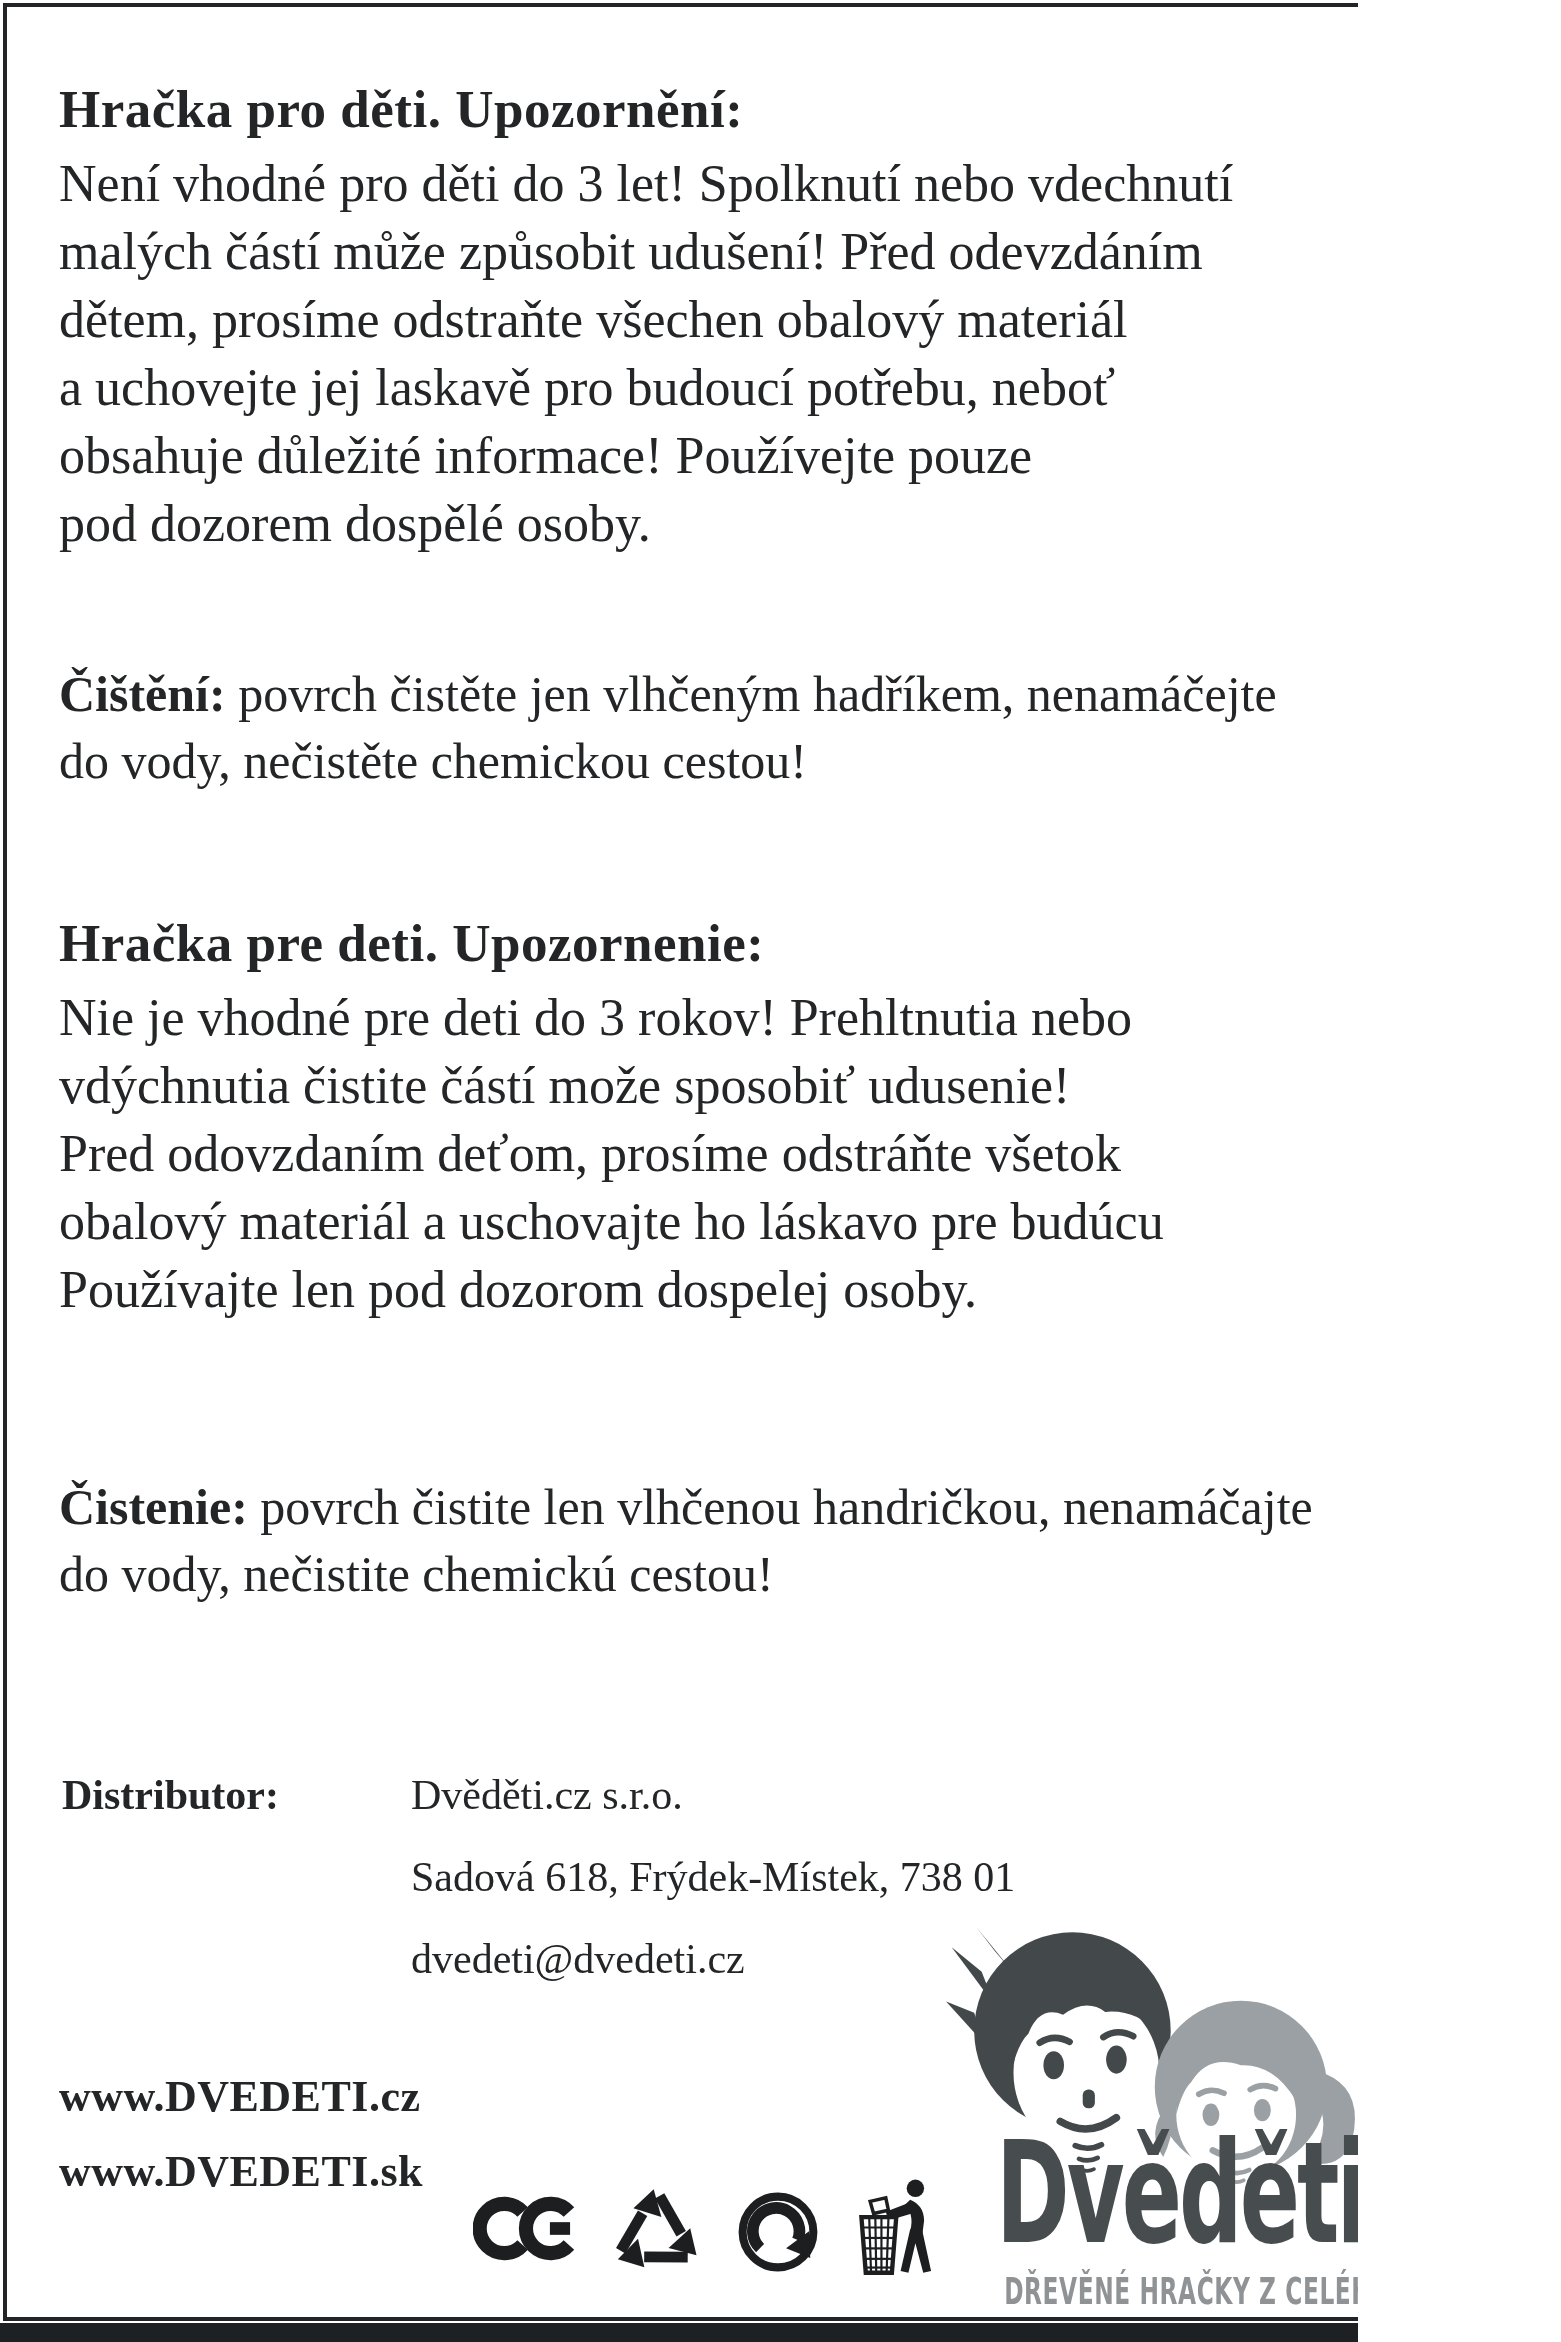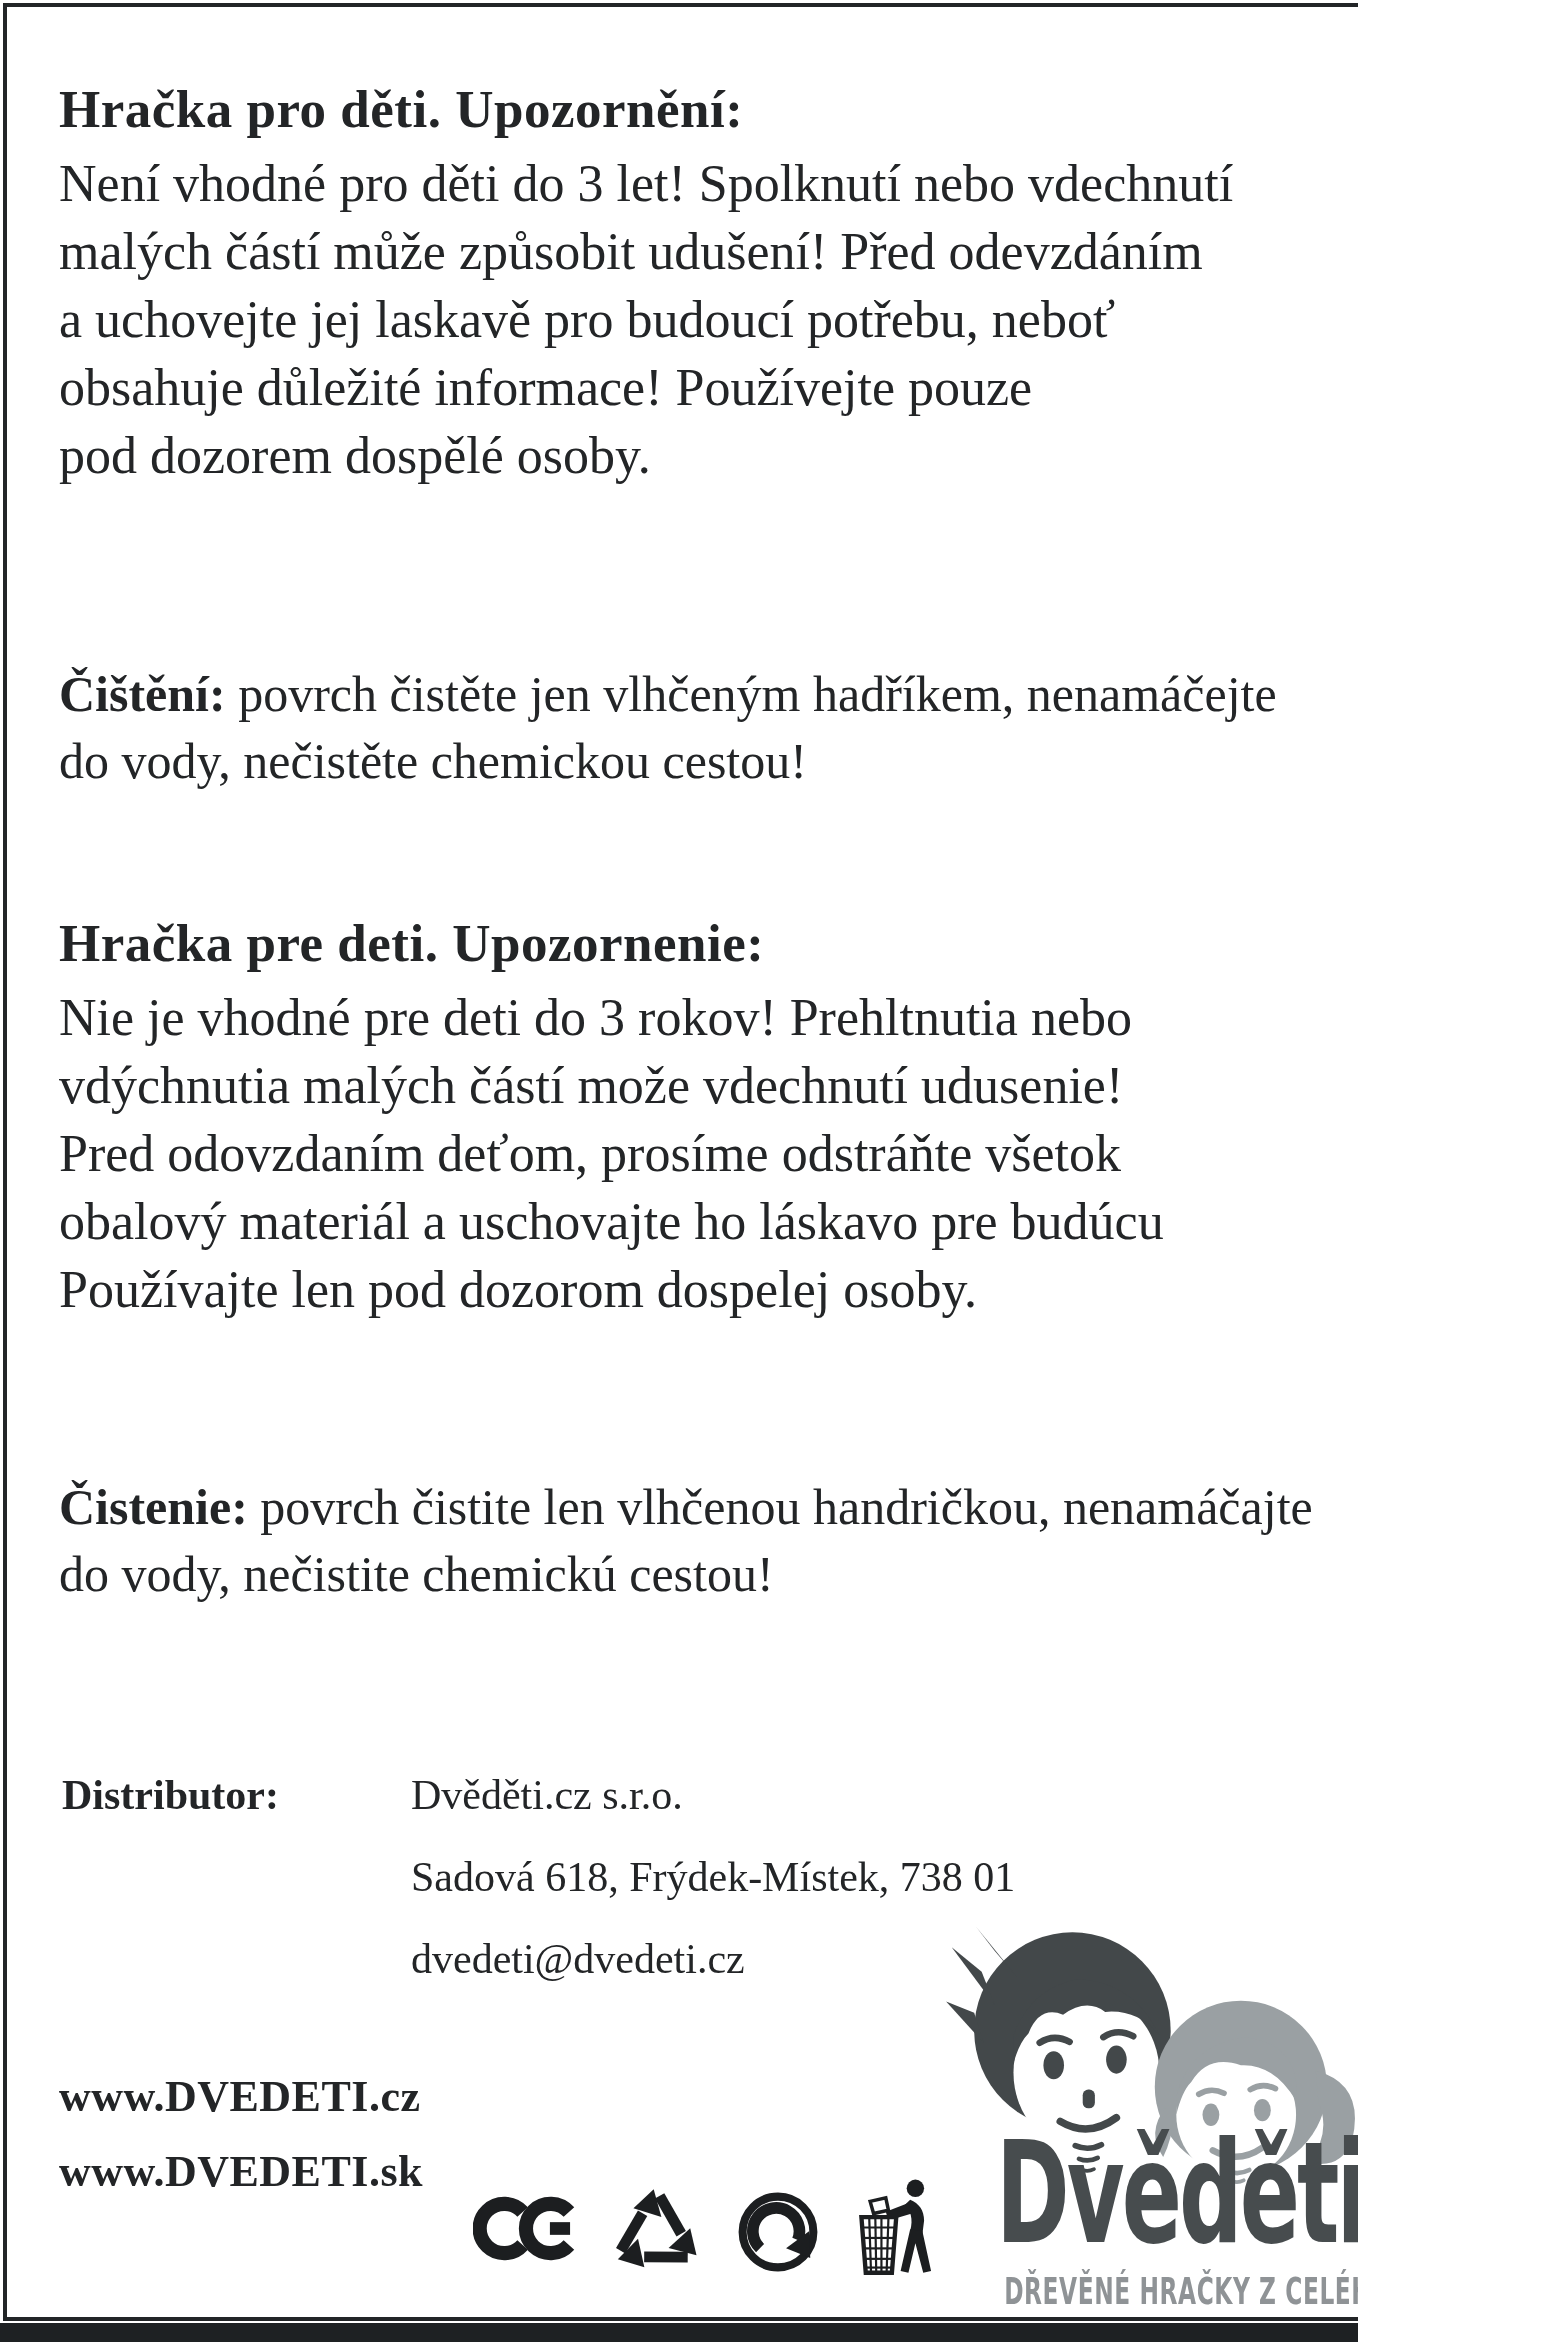--- a/index.html
+++ b/index.html
@@ -44,34 +44,35 @@
 
 <div class="page">
 
   <div class="frame"></div>
   <div class="bottom-bar"></div>
 
   <div class="abs heading" style="top:79px">Hračka pro děti. Upozornění:</div>
   <div class="abs para" style="top:150px">
     <div>Není vhodné pro děti do 3 let! Spolknutí nebo vdechnutí</div>
     <div>malých částí může způsobit udušení! Před odevzdáním</div>
+    <div>dětem, prosíme odstraňte všechen obalový materiál</div>
     <div>a uchovejte jej laskavě pro budoucí potřebu, neboť</div>
     <div>obsahuje důležité informace! Používejte pouze</div>
     <div>pod dozorem dospělé osoby.</div>
   </div>
 
   <div class="abs heading" style="top:913px">Hračka pre deti. Upozornenie:</div>
 
   <div class="abs clean" style="top:661px">
     <div><span class="lead">Čištění:</span><span> povrch čistěte jen vlhčeným hadříkem, nenamáčejte</span></div>
     <div>do vody, nečistěte chemickou cestou!</div>
   </div>
   <div class="abs para" style="top:984px">
     <div>Nie je vhodné pre deti do 3 rokov! Prehltnutia nebo</div>
-    <div>vdýchnutia malých částí može vdechnutí udusenie!</div>
+    <div>vdýchnutia čistite částí može sposobiť udusenie!</div>
     <div>Pred odovzdaním deťom, prosíme odstráňte všetok</div>
     <div>obalový materiál a uschovajte ho láskavo pre budúcu</div>
     <div>Používajte len pod dozorom dospelej osoby.</div>
   </div>
 
   <div class="abs clean" style="top:1474px">
     <div><span class="lead">Čistenie:</span><span> povrch čistite len vlhčenou handričkou, nenamáčajte</span></div>
     <div>do vody, nečistite chemickú cestou!</div>
   </div>
 

